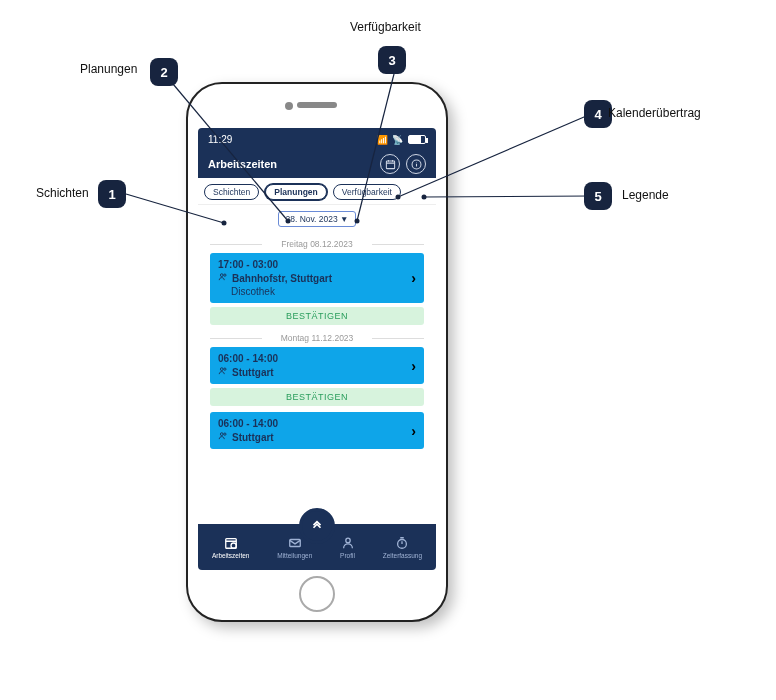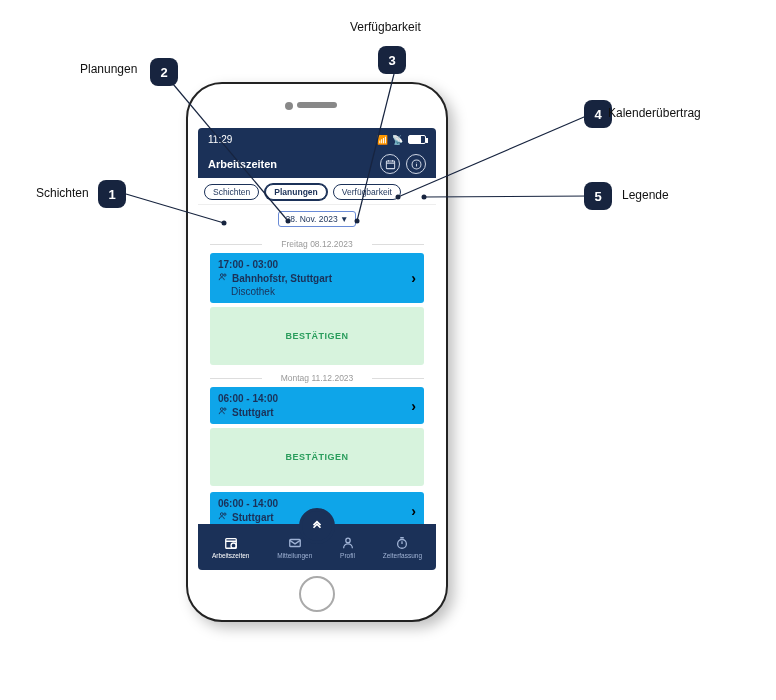--- a/index.html
+++ b/index.html
@@ -114,21 +114,21 @@
     display:flex; flex-direction:column; gap:2px;
   }
   .card .time{font-weight:700; color:#1b3158;}
   .card .loc{display:flex; align-items:center; gap:4px; color:#1b3158;font-weight:bold;}
   .card .place{color:#1b3158;padding-left:13px;}
   .card .chevron{position:absolute; right:8px; top:50%; transform:translateY(-50%); font-size:14px; font-weight:700;}
   .person-icon svg{width:10px;height:10px;stroke:#1b3158;fill:none;stroke-width:1.5;}
 
   .confirm{
     margin:0 12px 6px; background:#d7f3dd; color:#2a9d5c;
-    font-weight:700; text-align:center; padding:24px 0; border-radius:3px;
+    font-weight:400; text-align:center; padding:4px 0; border-radius:3px;
     font-size:9px; letter-spacing:.5px; cursor:pointer;
   }
 
   
   .tabbar{
     background:#1b3158; height:46px; display:flex; align-items:center; justify-content:space-around;
     position:relative;
   }
   .tabbar-item{
     display:flex; flex-direction:column; align-items:center; gap:2px;

